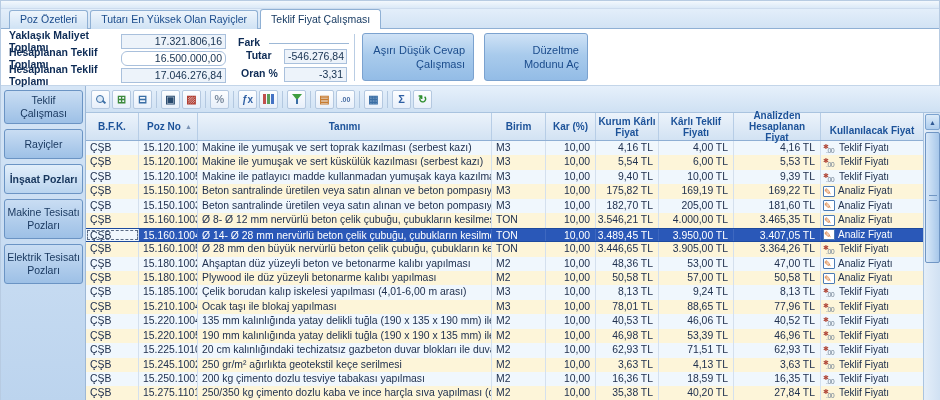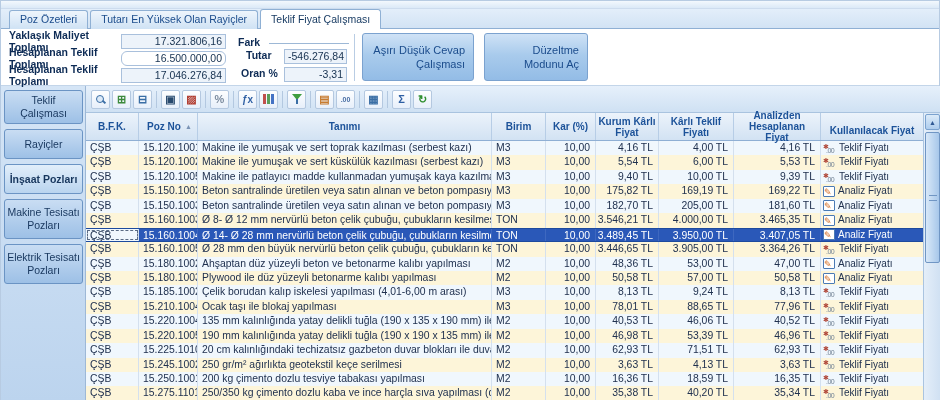--- a/index.html
+++ b/index.html
@@ -445,21 +445,21 @@
                 </div>
               </div>
               <div class="tr odd">
                 <div class="td c0 al">ÇŞB</div>
                 <div class="td c1 al">15.275.1101</div>
                 <div class="td c2 al">250/350 kg çimento dozlu kaba ve ince harçla sıva yapılması (dış cephe sıvası)</div>
                 <div class="td c3 al">M2</div>
                 <div class="td c4 ar">10,00</div>
                 <div class="td c5 ar">35,38 TL</div>
                 <div class="td c6 ar">40,20 TL</div>
-                <div class="td c7 ar">35,34 TL</div>
+                <div class="td c7 ar">27,84 TL</div>
                 <div class="td c8 uf-cell" style="border-right: none;">
                   <span class="uf-icon calc"></span>
                   <span>Teklif Fiyatı</span>
                 </div>
               </div>
             </div>
         </div>
         <div class="vscroll">
           <div class="sb-btn">▲</div>
           <div class="sb-thumb"></div>

